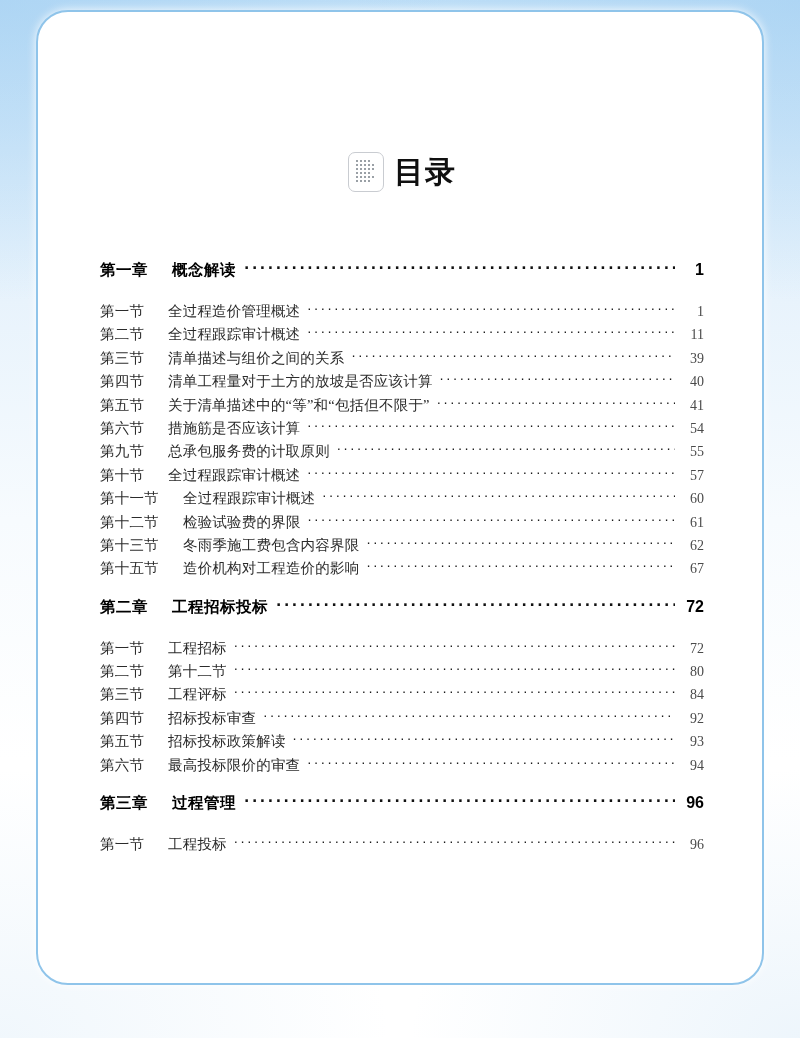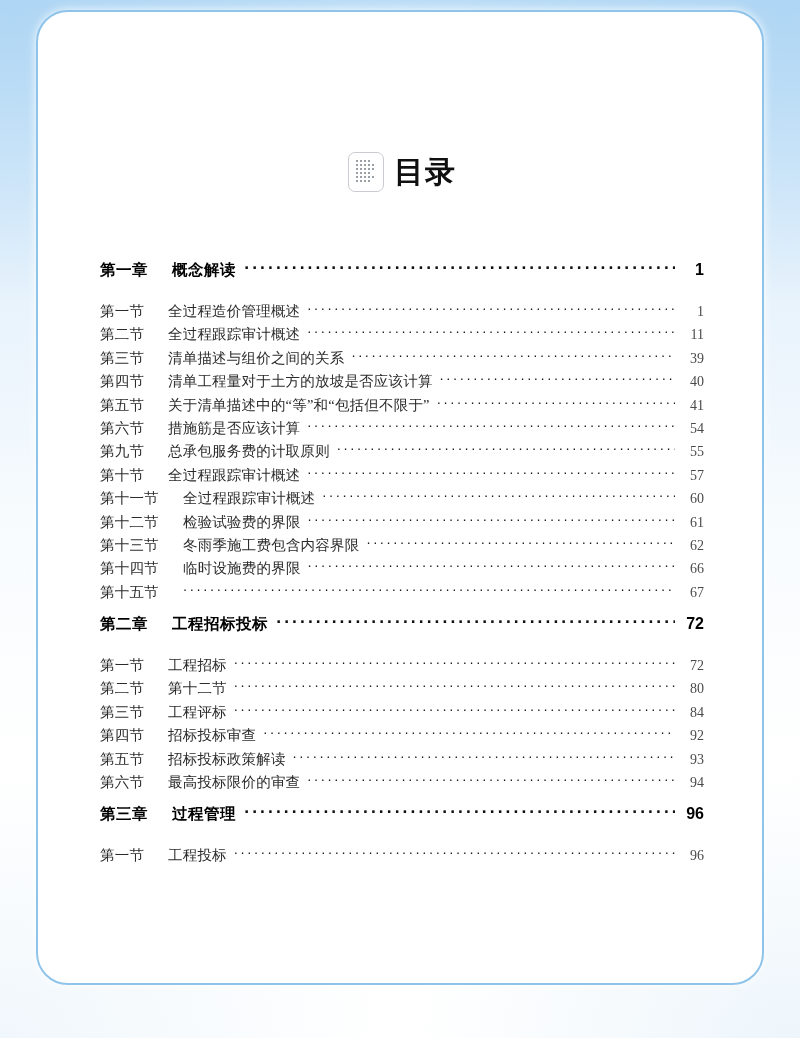--- a/index.html
+++ b/index.html
@@ -99,21 +99,21 @@
     white-space: nowrap;
   }
 
   
   .entry.chapter {
     font-size: 15.5px;
     font-weight: bold;
     color: #000000;
     font-family: "Liberation Sans", "DejaVu Sans", sans-serif;
     height: 34px;
-    margin-top: 8px;
+    margin-top: 14px;
     margin-bottom: 8px;
   }
   .entry.chapter:first-child {
     margin-top: 0;
   }
   .entry.chapter .ent-label {
     width: 72px;
     flex: 0 0 72px;
     letter-spacing: 0.5px;
   }
@@ -303,27 +303,22 @@
           <span class="leader"></span>
           <span class="ent-page">61</span>
         </div>
         <div class="entry section wide">
           <span class="ent-label">第十三节</span>
           <span class="ent-title">冬雨季施工费包含内容界限</span>
           <span class="leader"></span>
           <span class="ent-page">62</span>
         </div>
         <div class="entry section wide">
-          <span class="ent-label">第十四节</span>
-          <span class="ent-title">临时设施费的界限</span>
-          <span class="leader"></span>
-          <span class="ent-page">66</span>
-        </div>
-        <div class="entry section wide">
           <span class="ent-label">第十五节</span>
+          <span class="ent-title">造价机构对工程造价的影响</span>
           <span class="leader"></span>
           <span class="ent-page">67</span>
         </div>
         <div class="entry chapter">
           <span class="ent-label">第二章</span>
           <span class="ent-title">工程招标投标</span>
           <span class="leader"></span>
           <span class="ent-page">72</span>
         </div>
         <div class="entry section">

